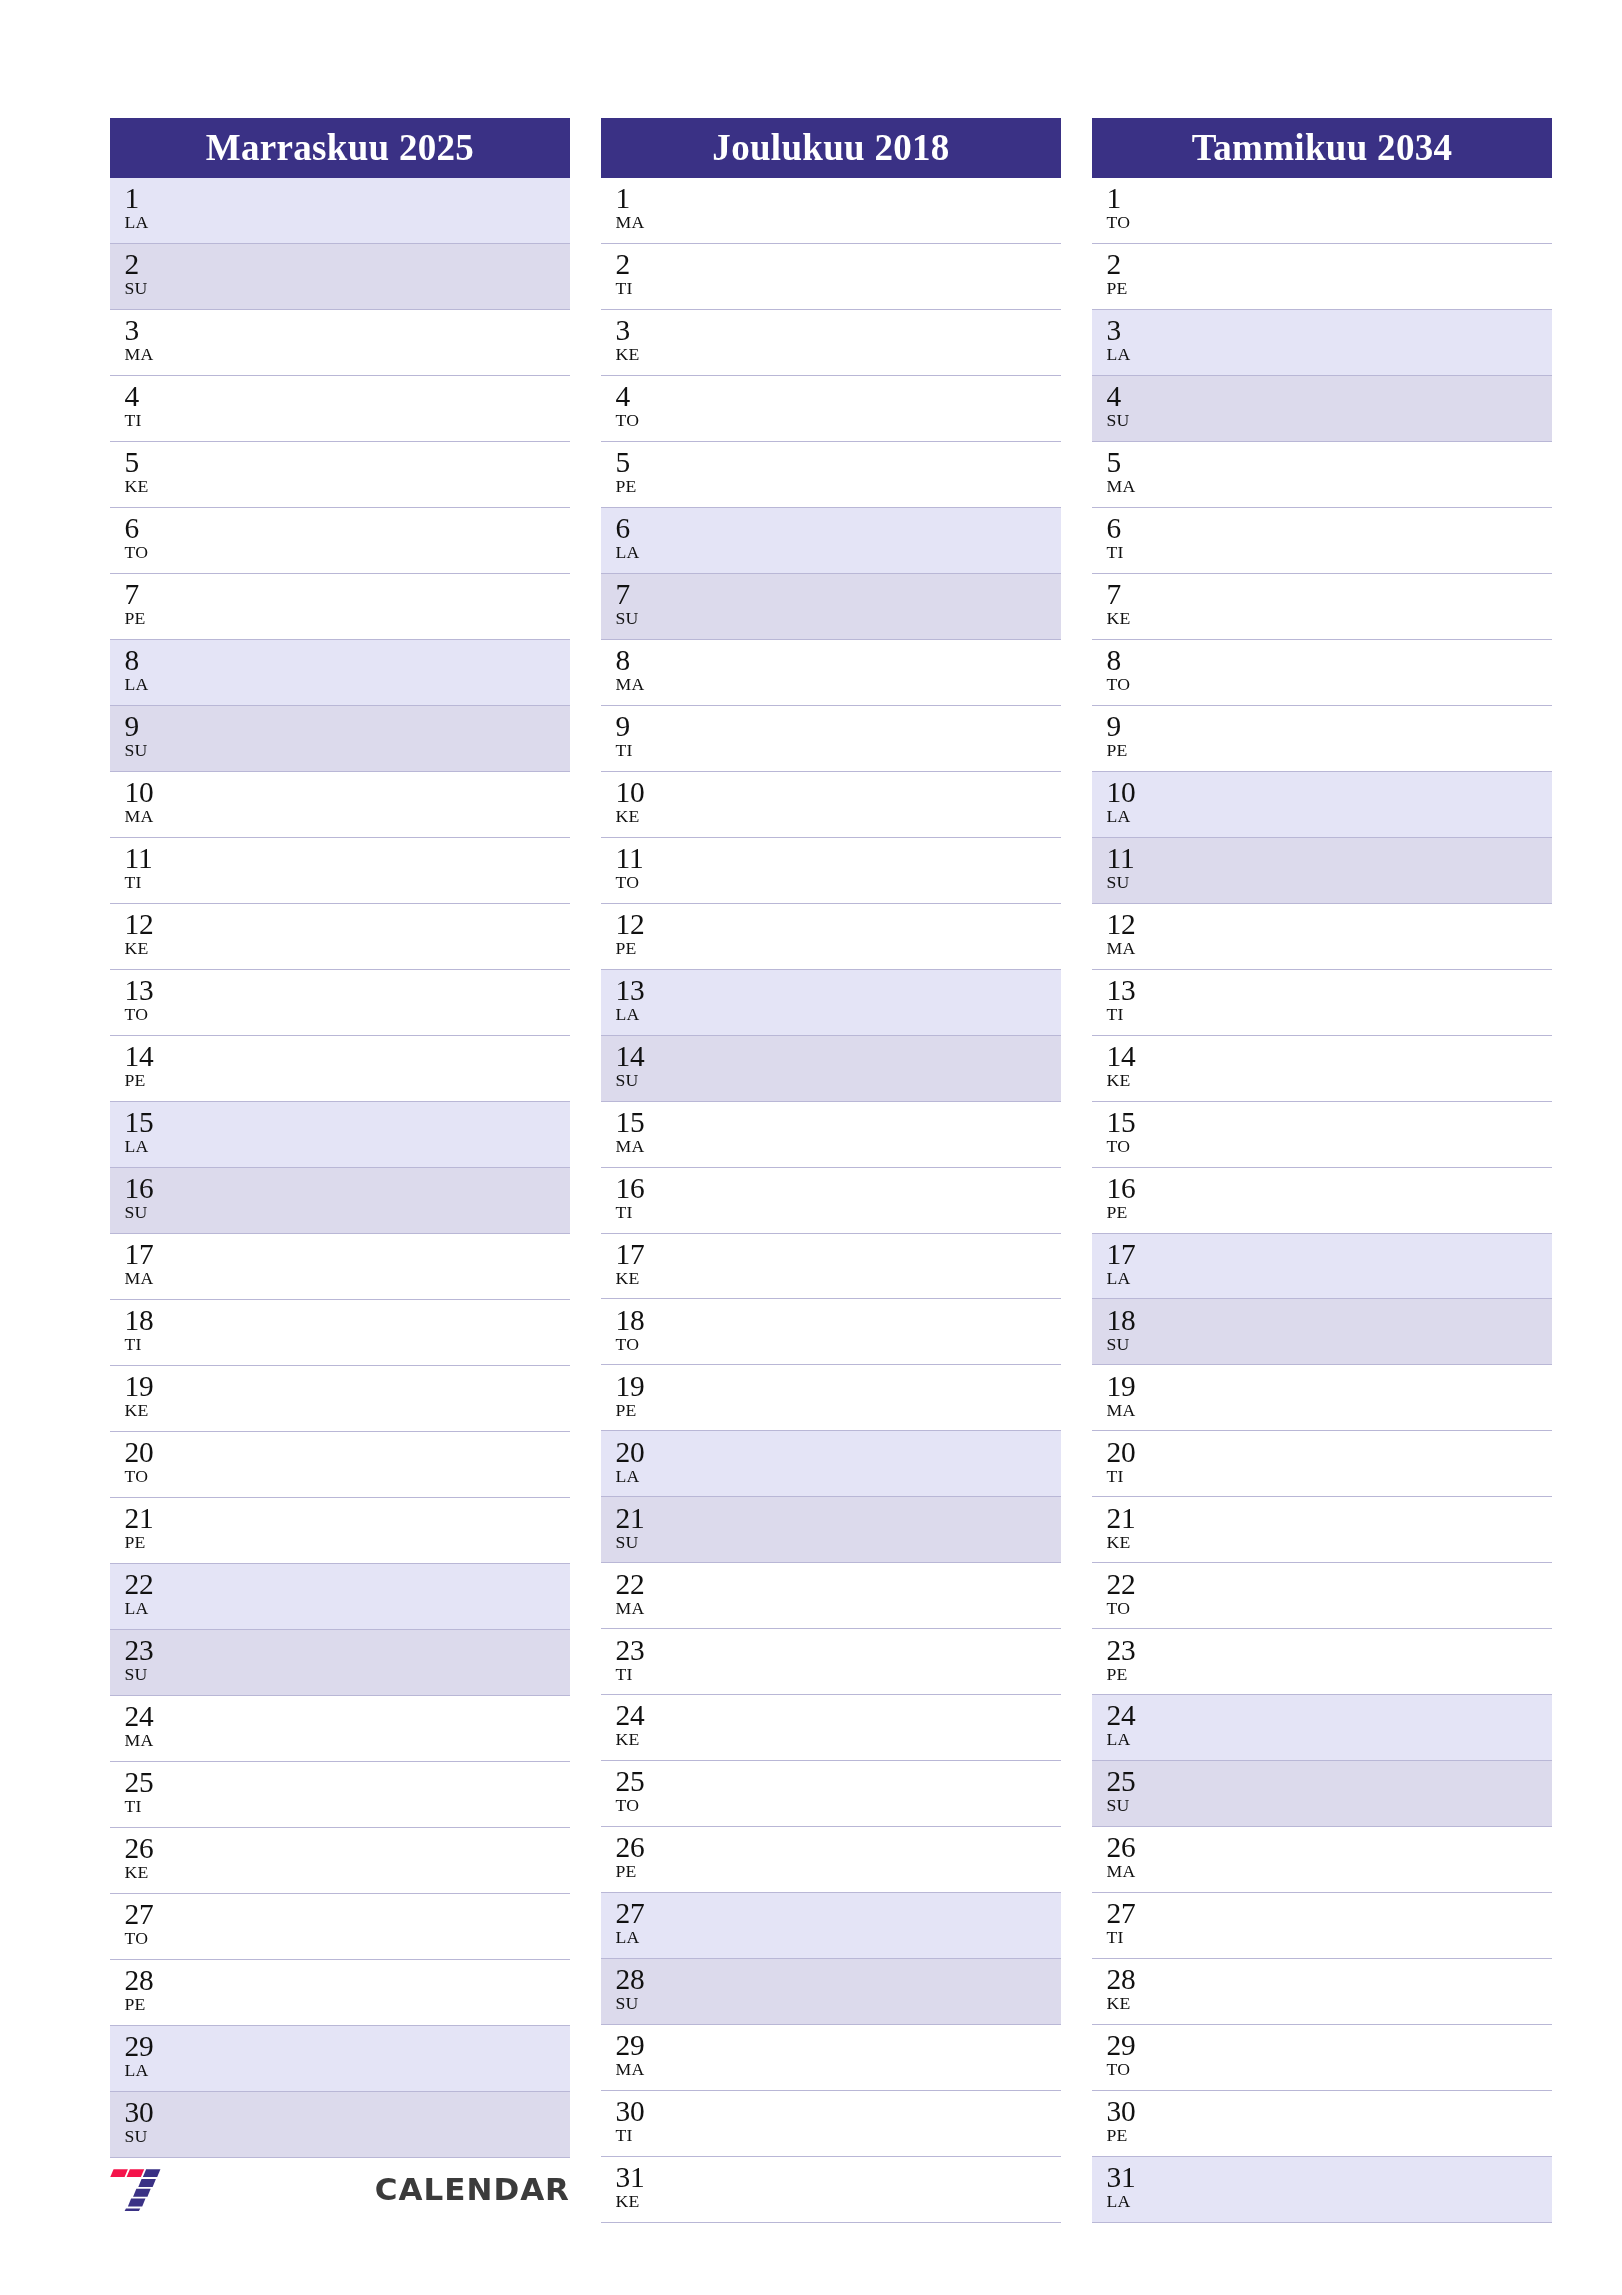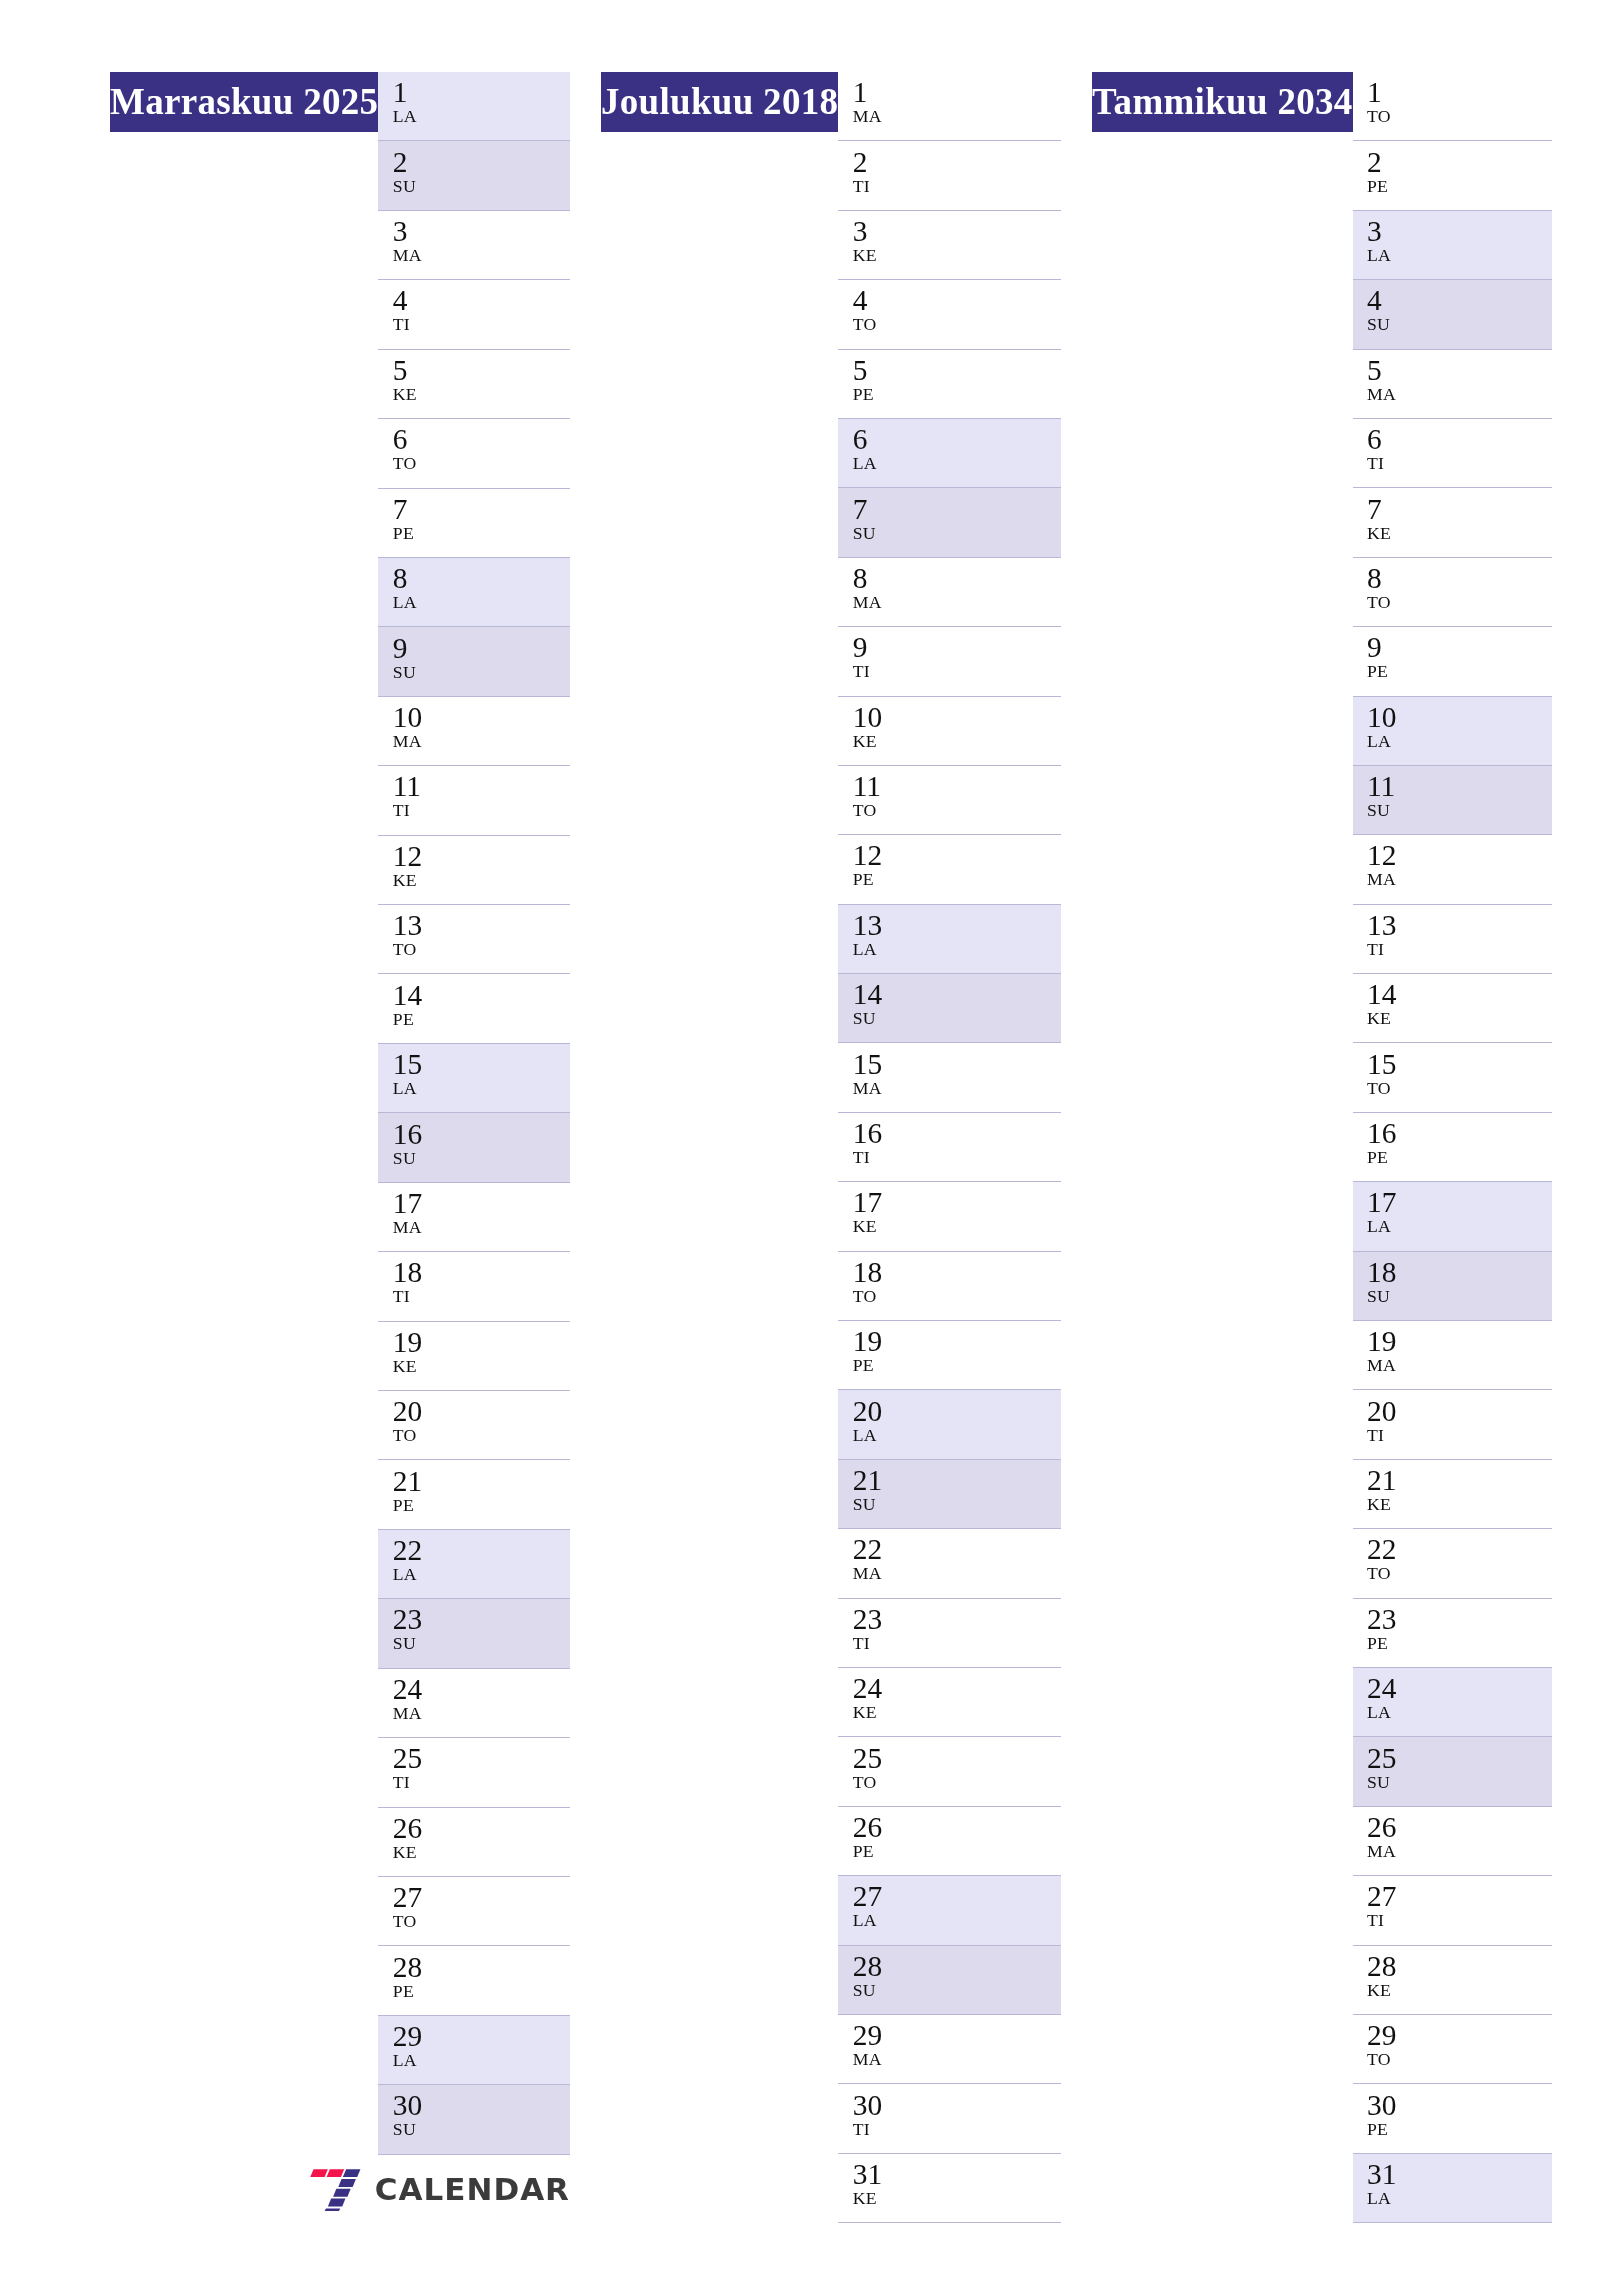--- a/index.html
+++ b/index.html
@@ -27,23 +27,24 @@
   .columns {
     display: flex;
     width: 100%;
     height: 100%;
     gap: 31px;
   }
 
   .month-col {
     flex: 1 1 0;
     display: flex;
-    flex-direction: row;
+    flex-direction: column;
     min-width: 0;
     position: relative;
+    margin-top: 46px;
   }
 
   .month-header {
     background: #3a3185;
     color: #ffffff;
     text-align: center;
     font-size: 37px;
     font-weight: bold;
     letter-spacing: 0.3px;
     height: 60px;
@@ -93,21 +94,21 @@
 
   
   .logo-area {
     position: absolute;
     left: 0;
     bottom: 0;
     width: 100%;
     height: 68px;
     display: flex;
     align-items: center;
-    justify-content: flex-end;
+    justify-content: space-between;
     gap: 11px;
   }
   .logo-mark {
     width: 54px;
     height: 43px;
     position: relative;
     display: block;
   }
   .logo-text {
     font-family: "DejaVu Sans", "Liberation Sans", sans-serif;

